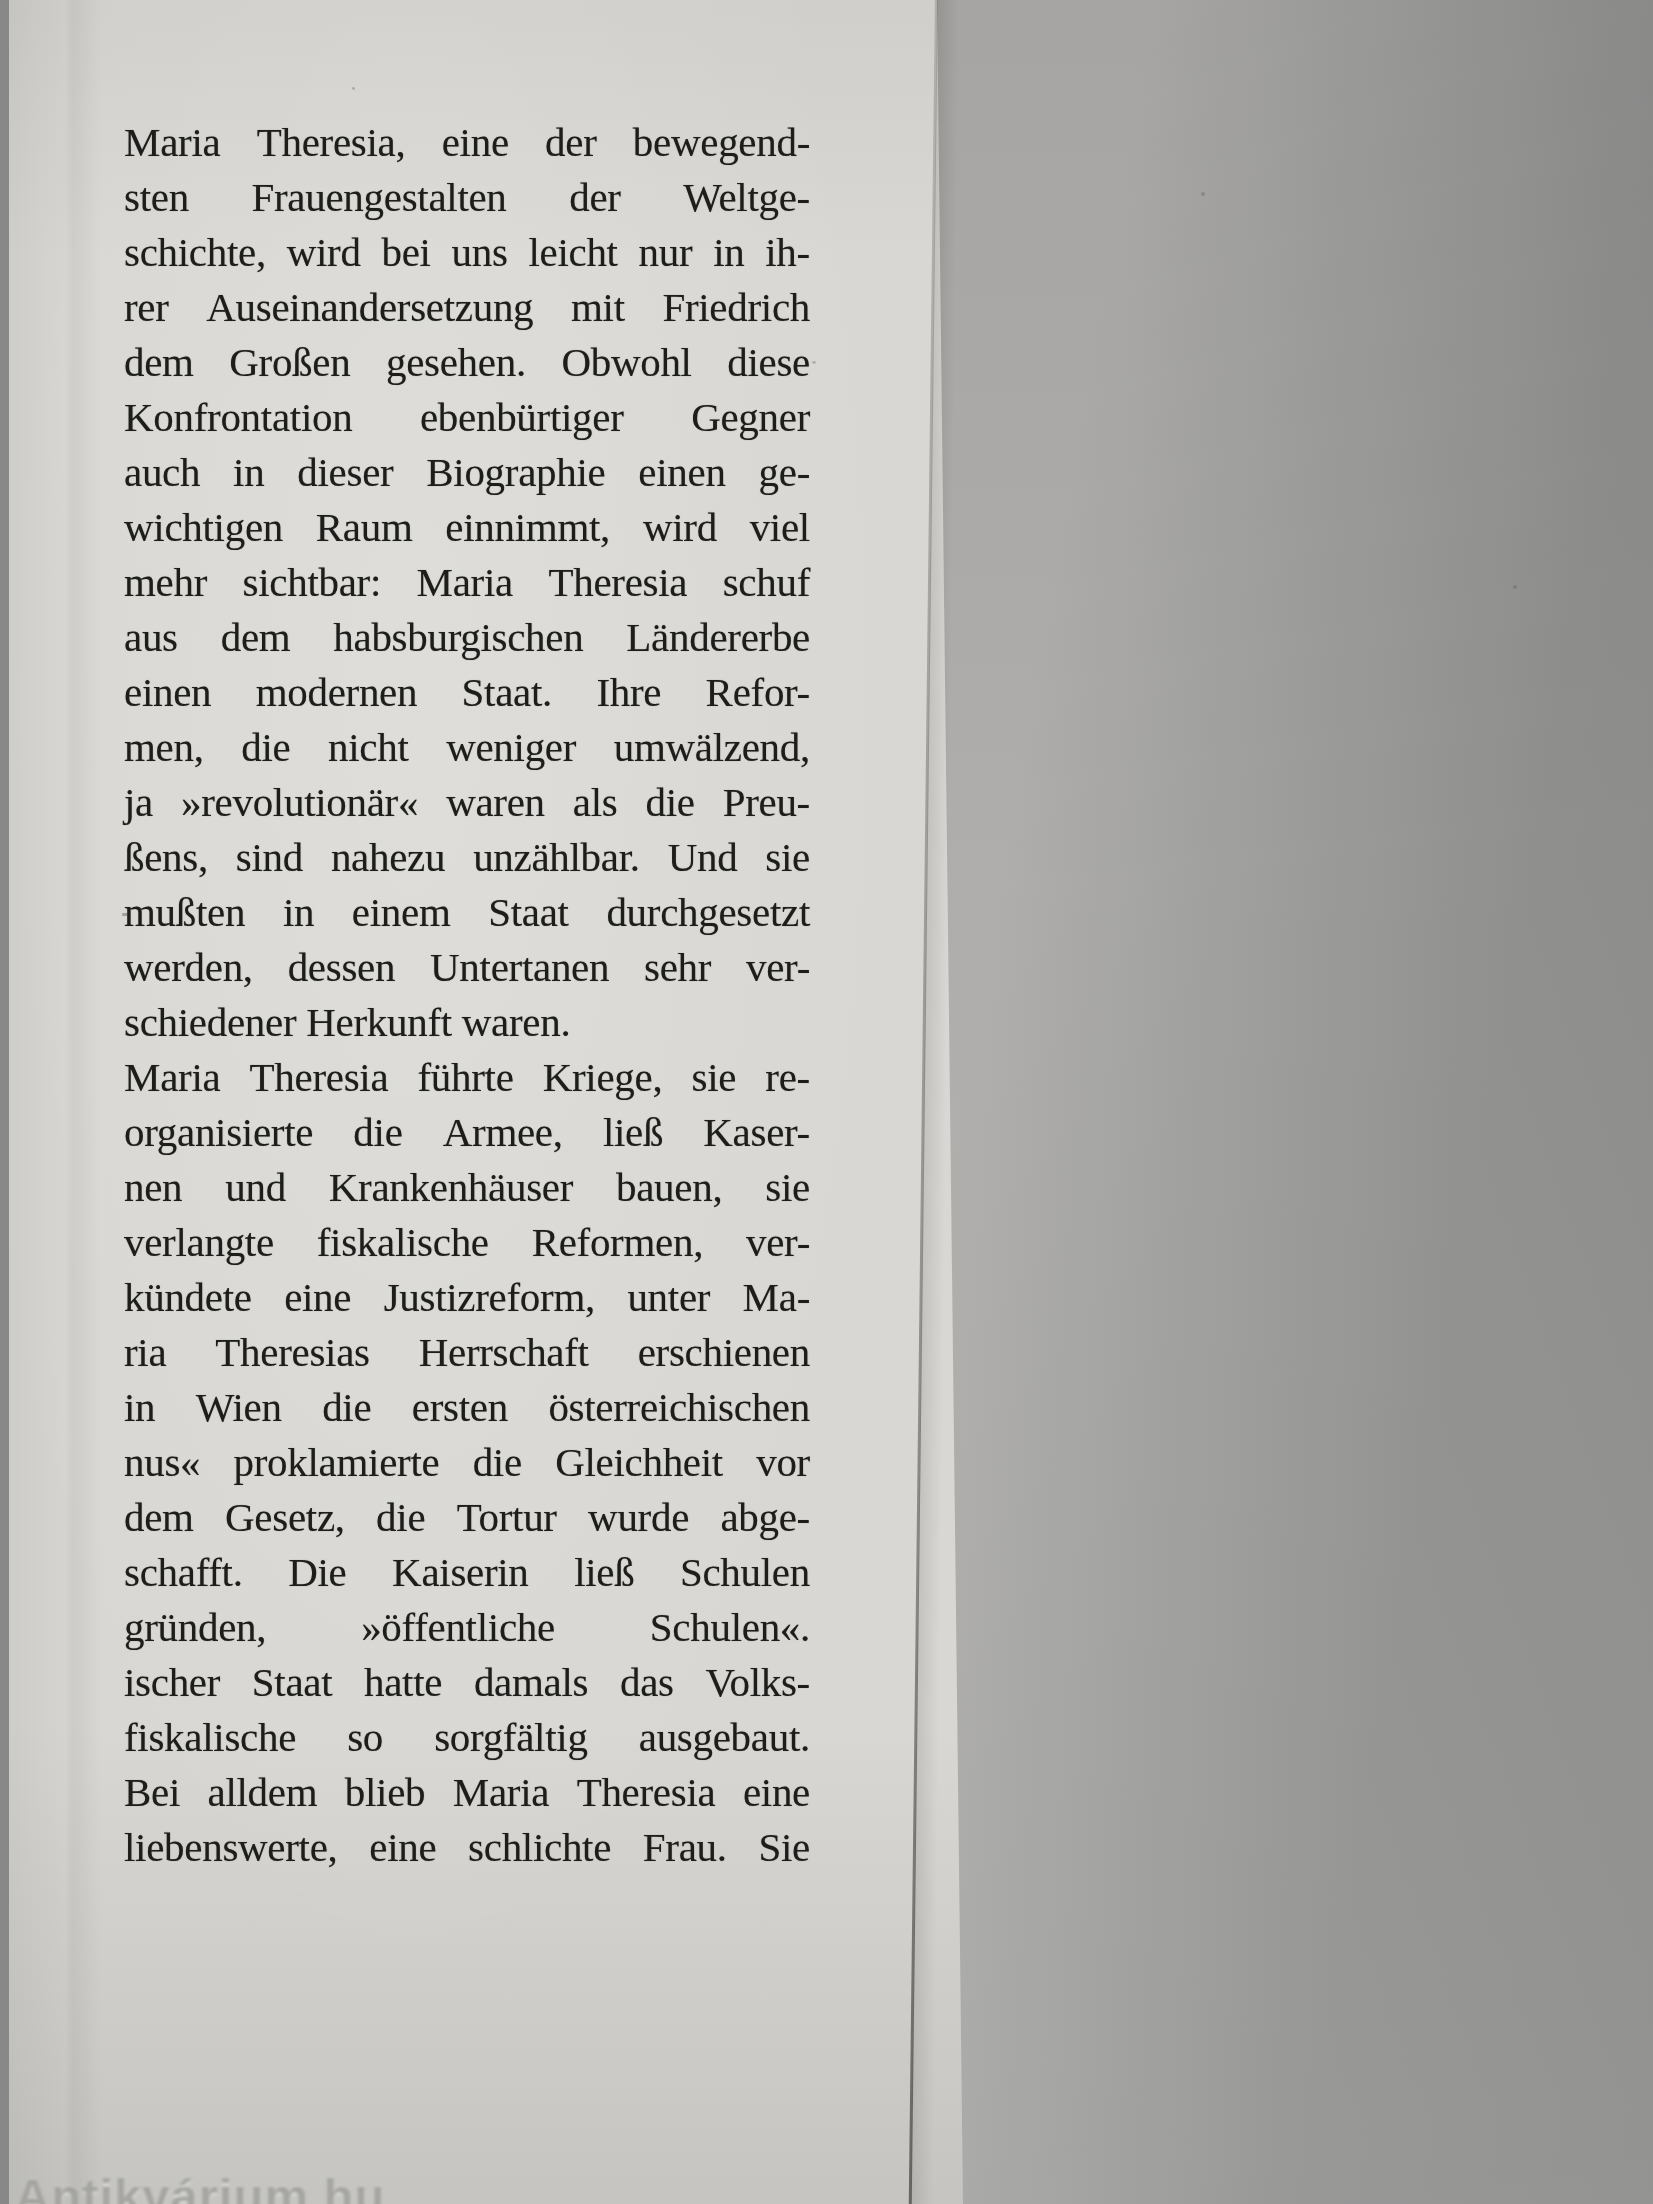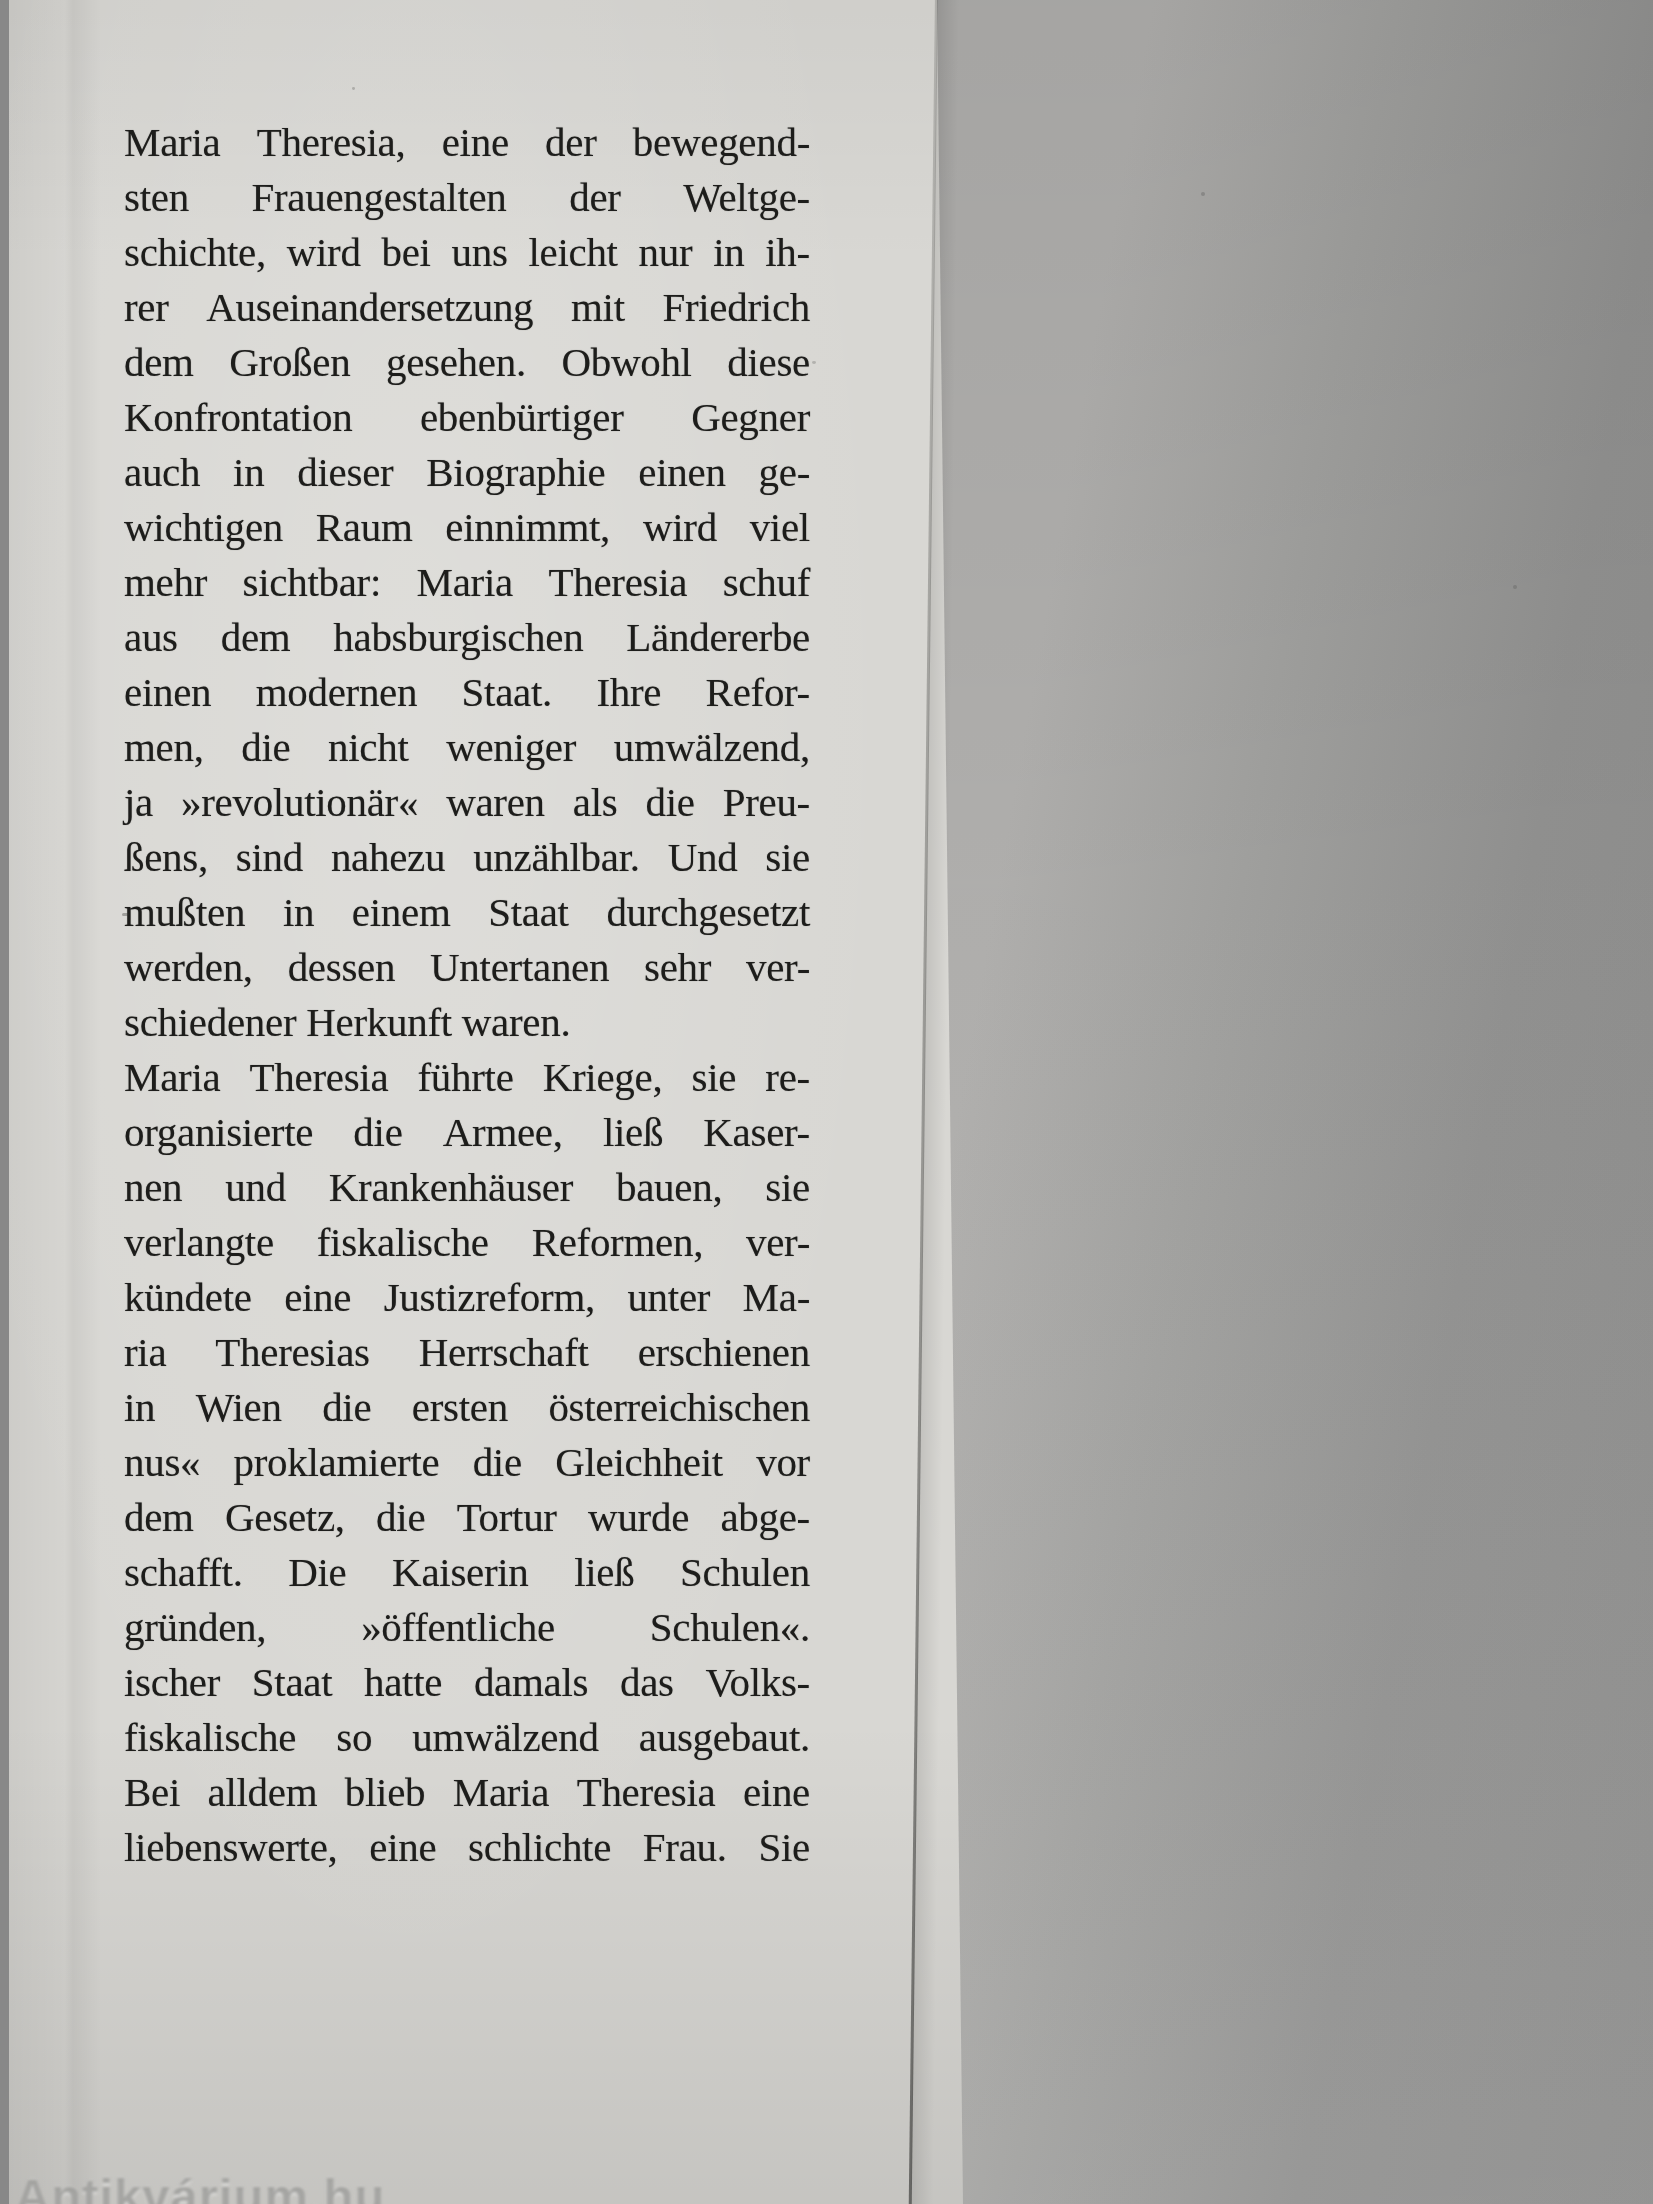--- a/index.html
+++ b/index.html
@@ -252,21 +252,21 @@
           <span>ischer</span>
           <span>Staat</span>
           <span>hatte</span>
           <span>damals</span>
           <span>das</span>
           <span>Volks-</span>
         </div>
         <div class="line">
           <span>fiskalische</span>
           <span>so</span>
-          <span>umwälzend</span>
+          <span>sorgfältig</span>
           <span>ausgebaut.</span>
         </div>
         <div class="line">
           <span>Bei</span>
           <span>alldem</span>
           <span>blieb</span>
           <span>Maria</span>
           <span>Theresia</span>
           <span>eine</span>
         </div>

